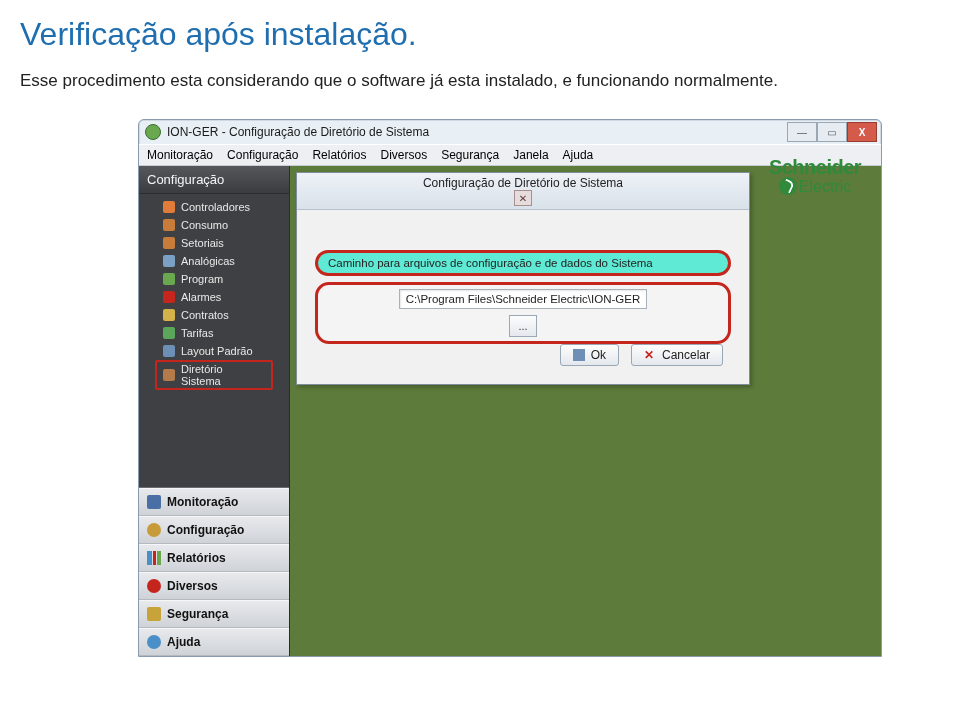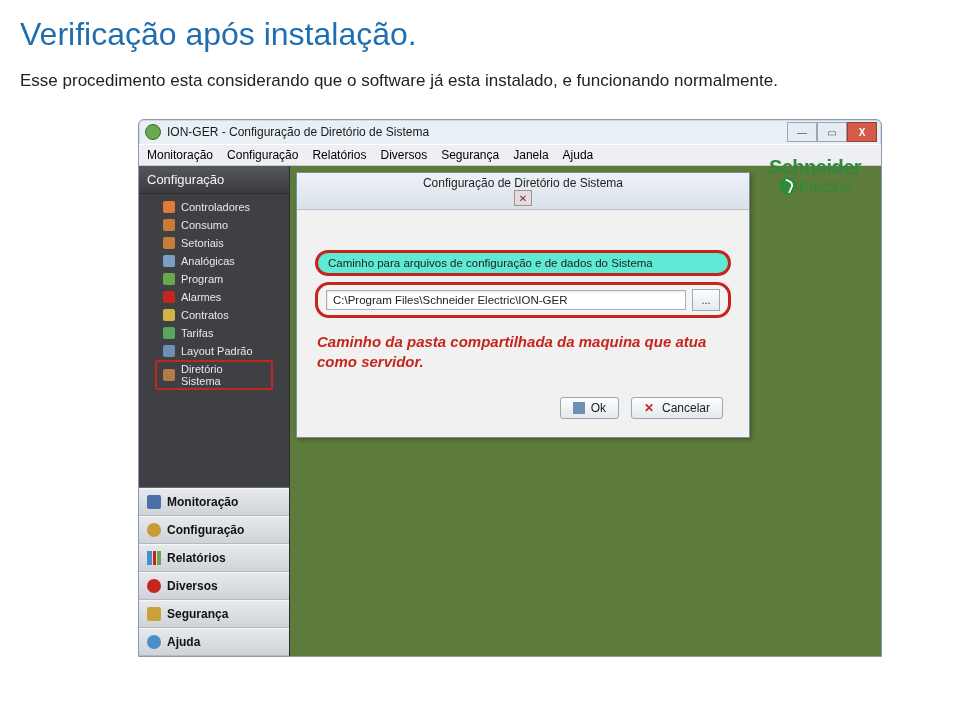--- a/index.html
+++ b/index.html
@@ -189,20 +189,21 @@
     margin-bottom: 6px;
   }
   .path-row {
     display: flex;
     gap: 6px;
     align-items: center;
     border: 3px solid #c4261d;
     border-radius: 14px;
     padding: 4px 8px;
     background: #f4f4f4;
+    flex-direction: column;
   }
   .path-input {
     flex: 1;
     border: 1px solid #a7b0bb;
     background: #fff;
     font-size: 11.5px;
     padding: 3px 6px;
     color: #222;
     box-shadow: inset 1px 1px 2px rgba(0,0,0,.1);
   }
@@ -391,21 +392,20 @@
           <div class="inner-title">
             <span>Configuração de Diretório de Sistema</span>
             <span class="close-x">✕</span>
           </div>
           <div class="inner-body">
             <div class="group-label">Caminho para arquivos de configuração e de dados do Sistema</div>
             <div class="path-row">
               <div class="path-input">C:\Program Files\Schneider Electric\ION-GER</div>
               <div class="browse-btn">...</div>
             </div>
-            <div class="annotation">Caminho da pasta compartilhada da maquina que atua como servidor.</div>
             <div class="btn-row">
               <div class="dlg-btn">
                 <span class="bi" style="background:#6e8fb5"></span>
                 <span>Ok</span>
               </div>
               <div class="dlg-btn">
                 <span class="bi" style="color:#c4261d;font-weight:bold;line-height:12px">✕</span>
                 <span>Cancelar</span>
               </div>
             </div>

